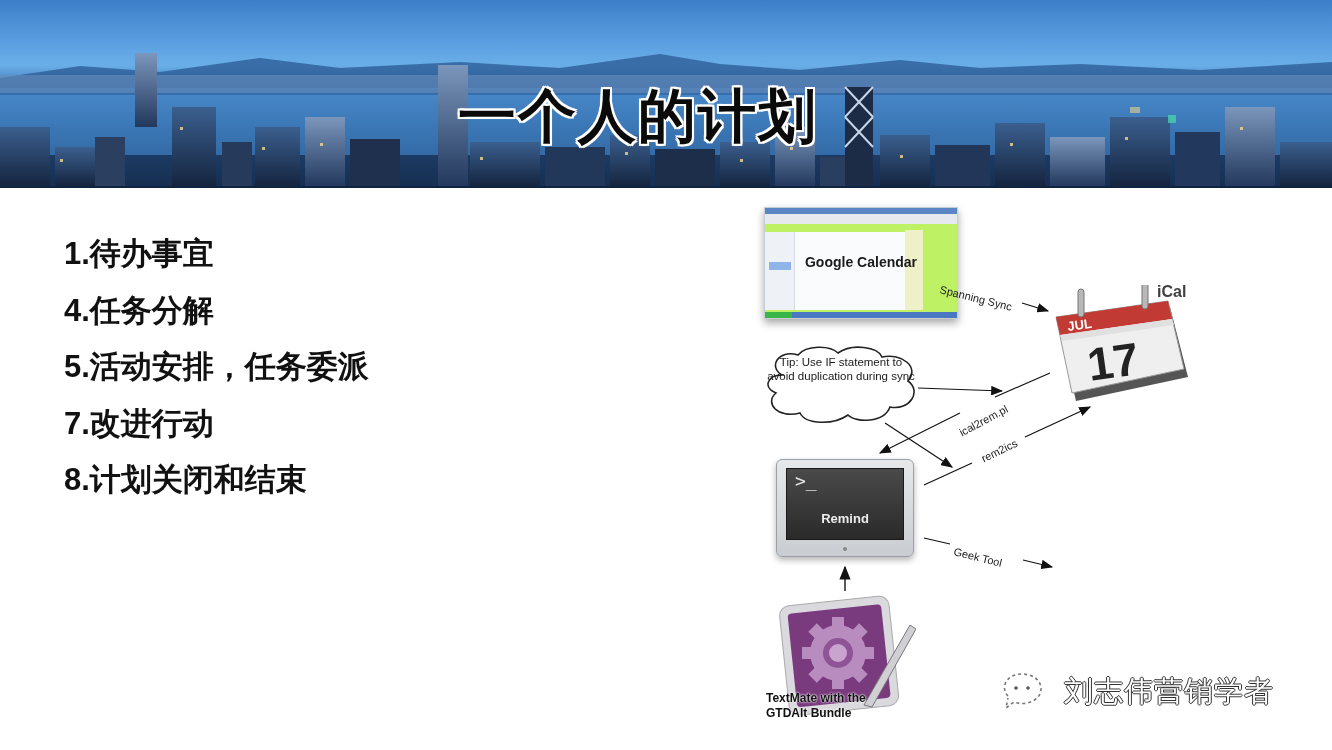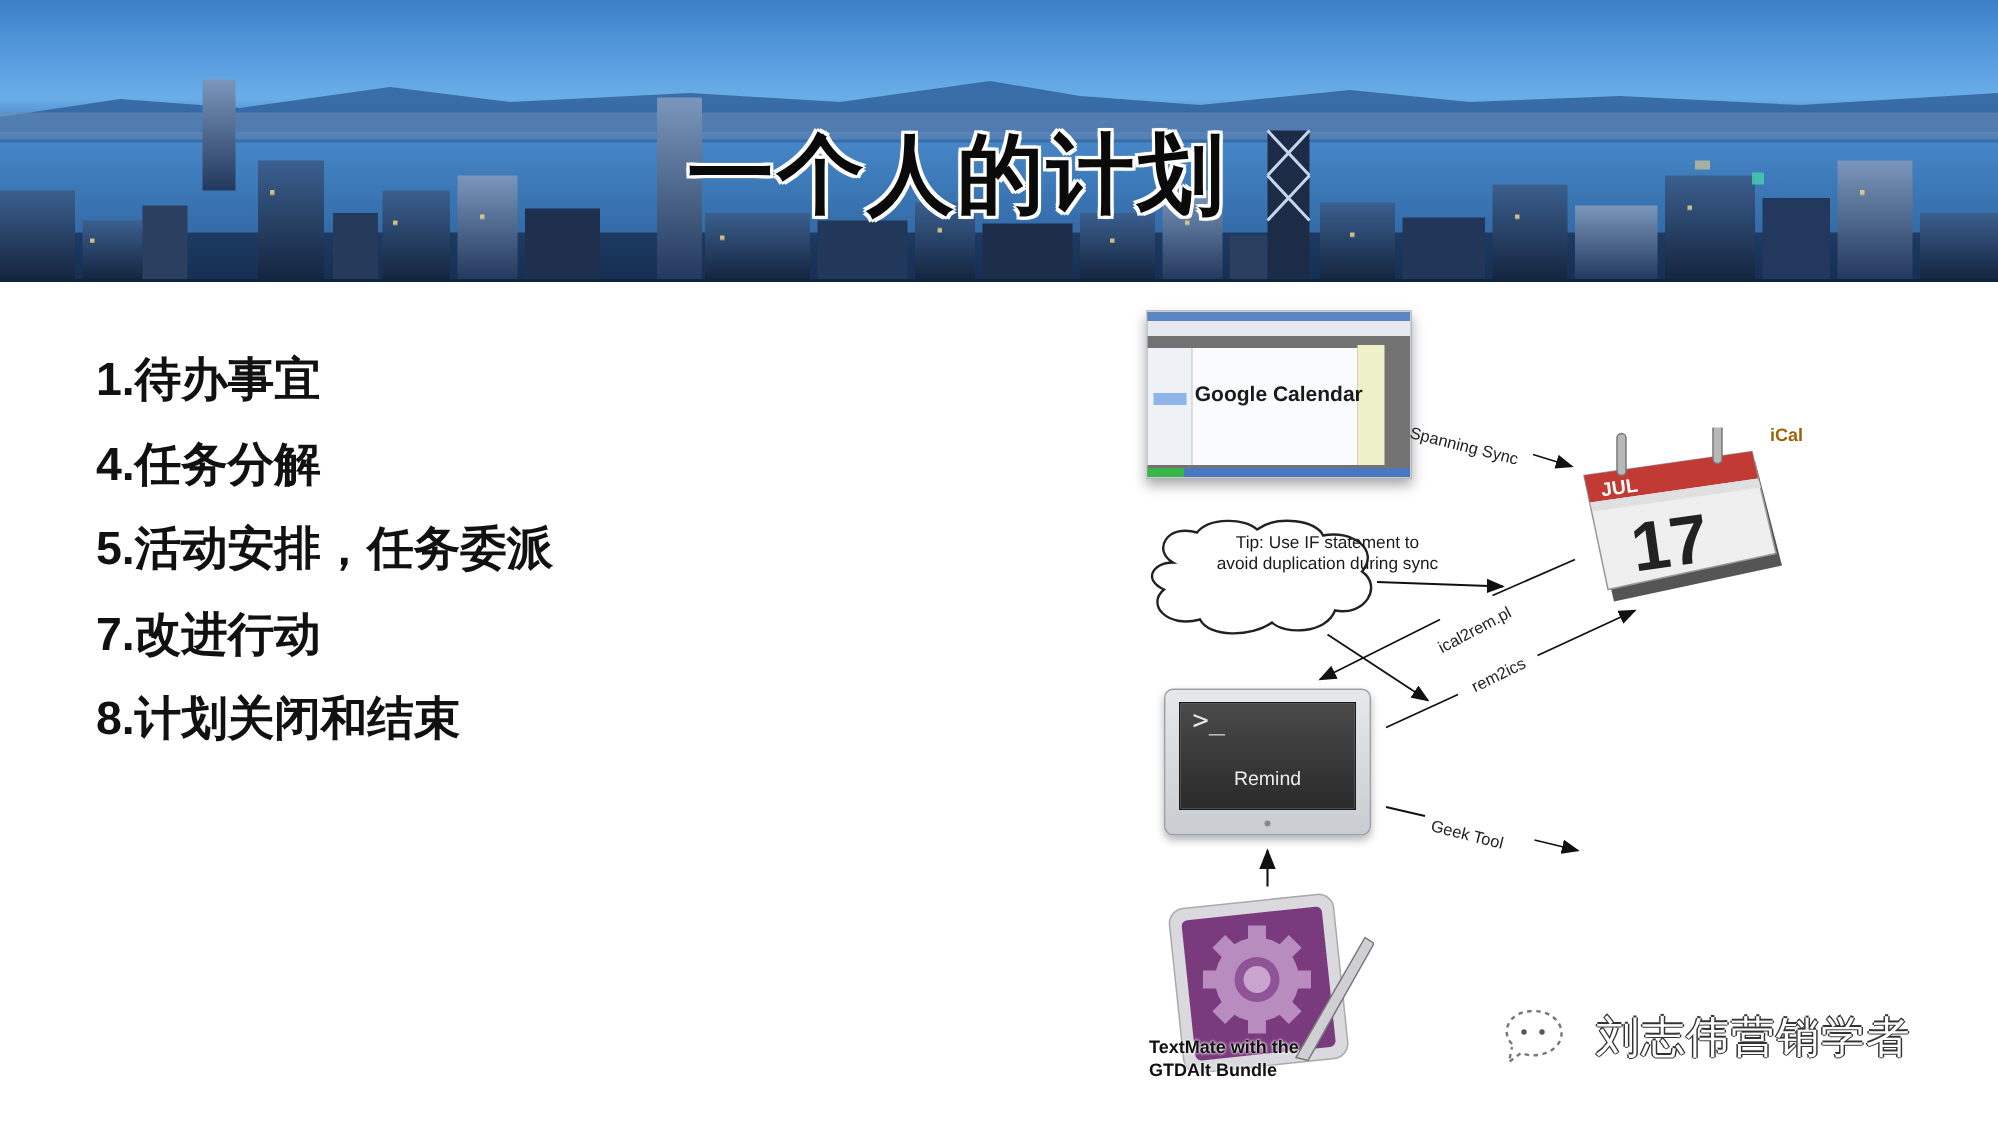--- a/index.html
+++ b/index.html
@@ -38,64 +38,64 @@
     font-size: 31px; font-weight: bold; color: #111111; white-space: nowrap;
     font-family: "DejaVu Sans", "Liberation Sans", sans-serif;
   }
   .plan-list li .num { font-family: "Liberation Sans", sans-serif; font-weight: bold; }
 
   
   .diagram { position: absolute; left: 740px; top: 195px; width: 560px; height: 540px; }
   .diagram svg.links { position: absolute; left: 0; top: 0; width: 560px; height: 540px; }
 
   .gcal {
-    position: absolute; left: 24px; top: 12px; width: 177px; height: 112px;
-    background: #737373; border: 1px solid #c9ced4;
+    position: absolute; left: 24px; top: 12px; width: 194px; height: 112px;
+    background: #bef264; border: 1px solid #c9ced4;
     box-shadow: 0 4px 8px rgba(0,0,0,0.35);
   }
   .gcal .topbar { position: absolute; left: 0; top: 0; width: 100%; height: 6px; background: #5b86c6; }
   .gcal .menubar { position: absolute; left: 0; top: 6px; width: 100%; height: 10px; background: #e6e9ee; }
   .gcal .sidebar { position: absolute; left: 0; top: 24px; width: 30px; height: 78px; background: #eef1f5; border-right: 1px solid #d6dbe2; }
   .gcal .sidebar .sel { position: absolute; left: 4px; top: 30px; width: 22px; height: 8px; background: #8fb4e8; }
   .gcal .grid { position: absolute; left: 30px; top: 24px; width: 110px; height: 78px; background: #fafbfc; }
   .gcal .yellowcol { position: absolute; left: 140px; top: 22px; width: 18px; height: 80px; background: #eef0c8; }
   .gcal .statusbar { position: absolute; left: 0; bottom: 0; width: 100%; height: 6px; background: linear-gradient(90deg, #3ab54a 0 14%, #4a78c0 14% 100%); }
   .gcal .label {
     position: absolute; left: 0; top: 46px; width: 100%; text-align: center;
     font-family: "Liberation Sans", sans-serif; font-weight: bold; font-size: 14px; color: #1a1a1a;
   }
 
   .ical { position: absolute; left: 310px; top: 90px; width: 140px; height: 120px; }
   .ical-label {
-    position: absolute; left: 440px; top: 88px;
-    font-family: "Liberation Sans", sans-serif; font-weight: bold; font-size: 12px; color: #a16207;
+    position: absolute; left: 417px; top: 88px;
+    font-family: "Liberation Sans", sans-serif; font-weight: bold; font-size: 16px; color: #404040;
   }
 
   .cloud { position: absolute; left: 20px; top: 150px; width: 165px; height: 80px; }
   .cloud-text {
     position: absolute; left: 26px; top: 161px; width: 150px; text-align: center;
-    font-family: "Liberation Sans", sans-serif; font-size: 11.5px; line-height: 13.5px; color: #1a1a1a; margin-left: 44px;
+    font-family: "Liberation Sans", sans-serif; font-size: 11.5px; line-height: 13.5px; color: #1a1a1a;
   }
 
   .remind {
     position: absolute; left: 36px; top: 264px; width: 138px; height: 98px;
     background: linear-gradient(180deg, #e6e8ea 0%, #c9cdd1 100%);
     border: 1px solid #9aa0a6; border-radius: 6px;
     box-shadow: 0 3px 6px rgba(0,0,0,0.3);
   }
   .remind .screen {
     position: absolute; left: 9px; top: 8px; width: 118px; height: 72px;
     background: linear-gradient(180deg, #4a4a4a 0%, #2a2a2a 100%); border: 1px solid #1a1a1a;
   }
   .remind .prompt {
     position: absolute; left: 8px; top: 2px; font-family: "DejaVu Sans Mono", monospace; font-size: 18px; color: #e6e6e6; line-height: 20px;
   }
   .remind .label {
     position: absolute; left: 0; top: 42px; width: 100%; text-align: center;
-    font-family: "Liberation Sans", sans-serif; font-weight: normal; font-size: 13px; color: #ececec;
+    font-family: "Liberation Sans", sans-serif; font-weight: bold; font-size: 13px; color: #ececec;
   }
   .remind .dot { position: absolute; left: 66px; bottom: 5px; width: 4px; height: 4px; background: #888; border-radius: 2px; }
 
   .desktop {
     position: absolute; left: 315px; top: 335px; width: 156px; height: 110px;
     background: radial-gradient(ellipse at 70% 30%, #6aa7e8 0%, #2f6fc2 40%, #1c4fa0 100%);
     border: 1px solid #143a78; box-shadow: 0 4px 8px rgba(0,0,0,0.35);
     overflow: hidden;
   }
   .desktop .swirl { position: absolute; left: 30px; top: -40px; width: 180px; height: 120px; border-radius: 50%; border: 10px solid rgba(255,255,255,0.12); }

